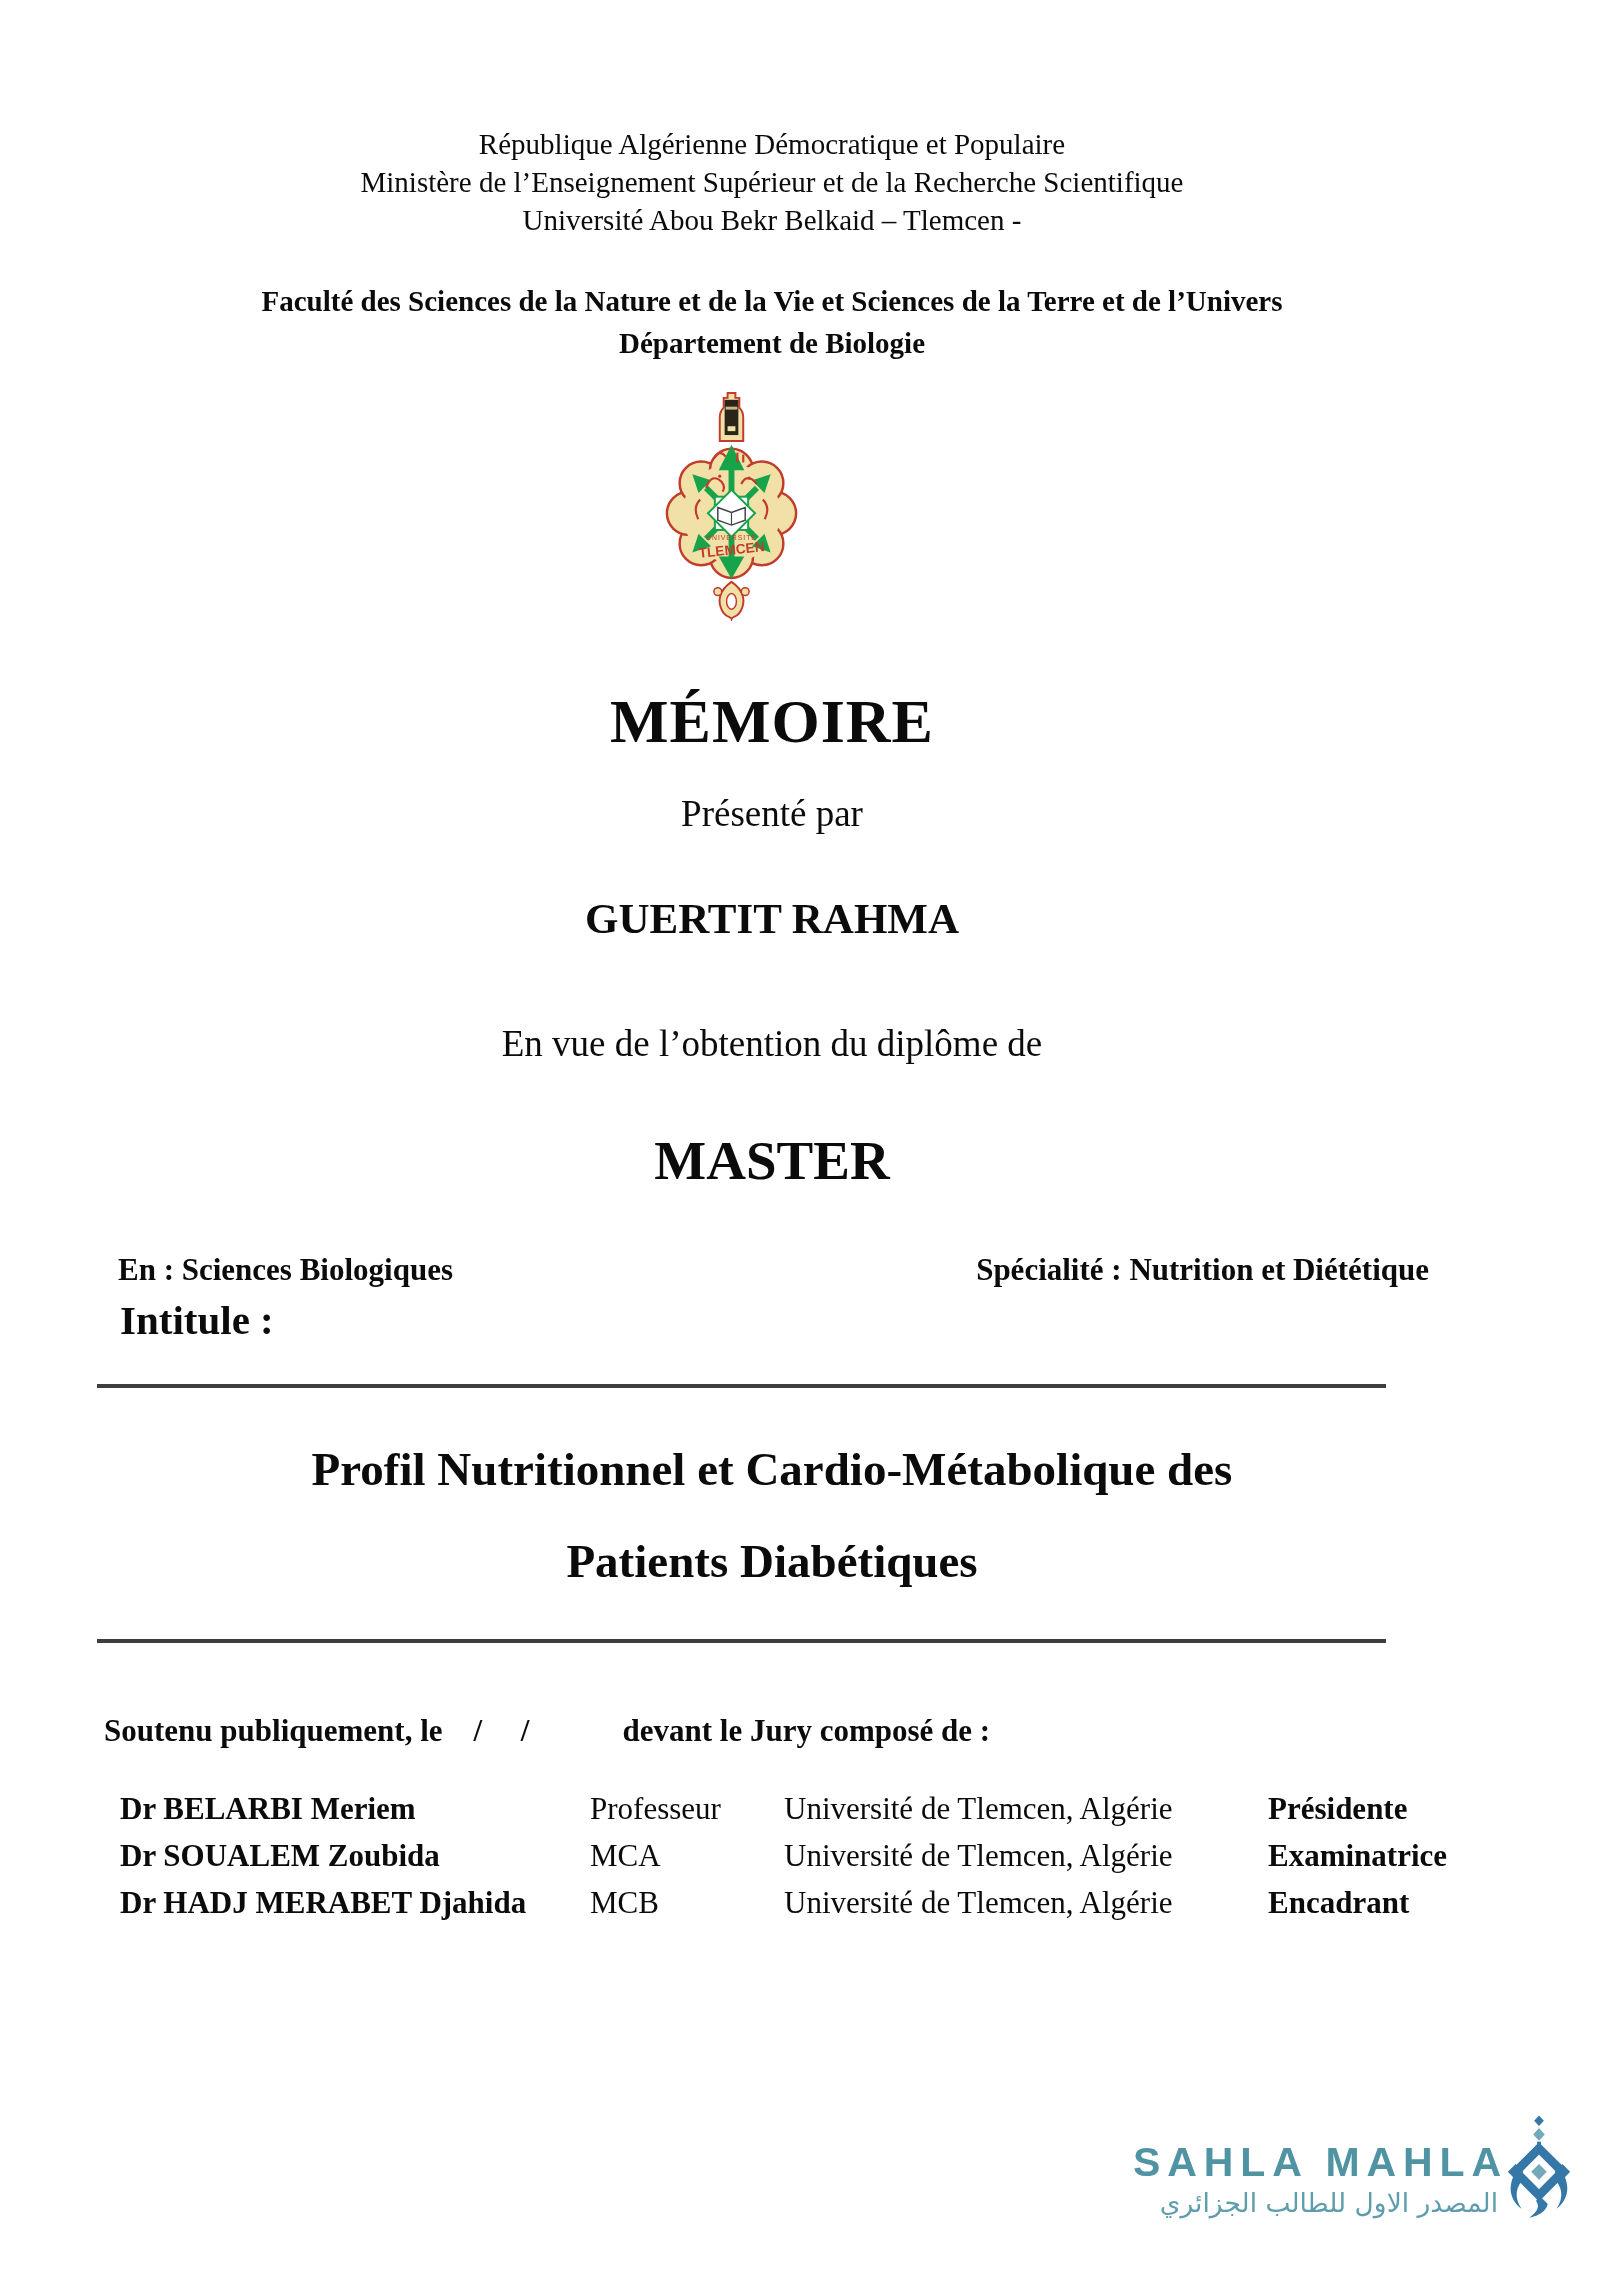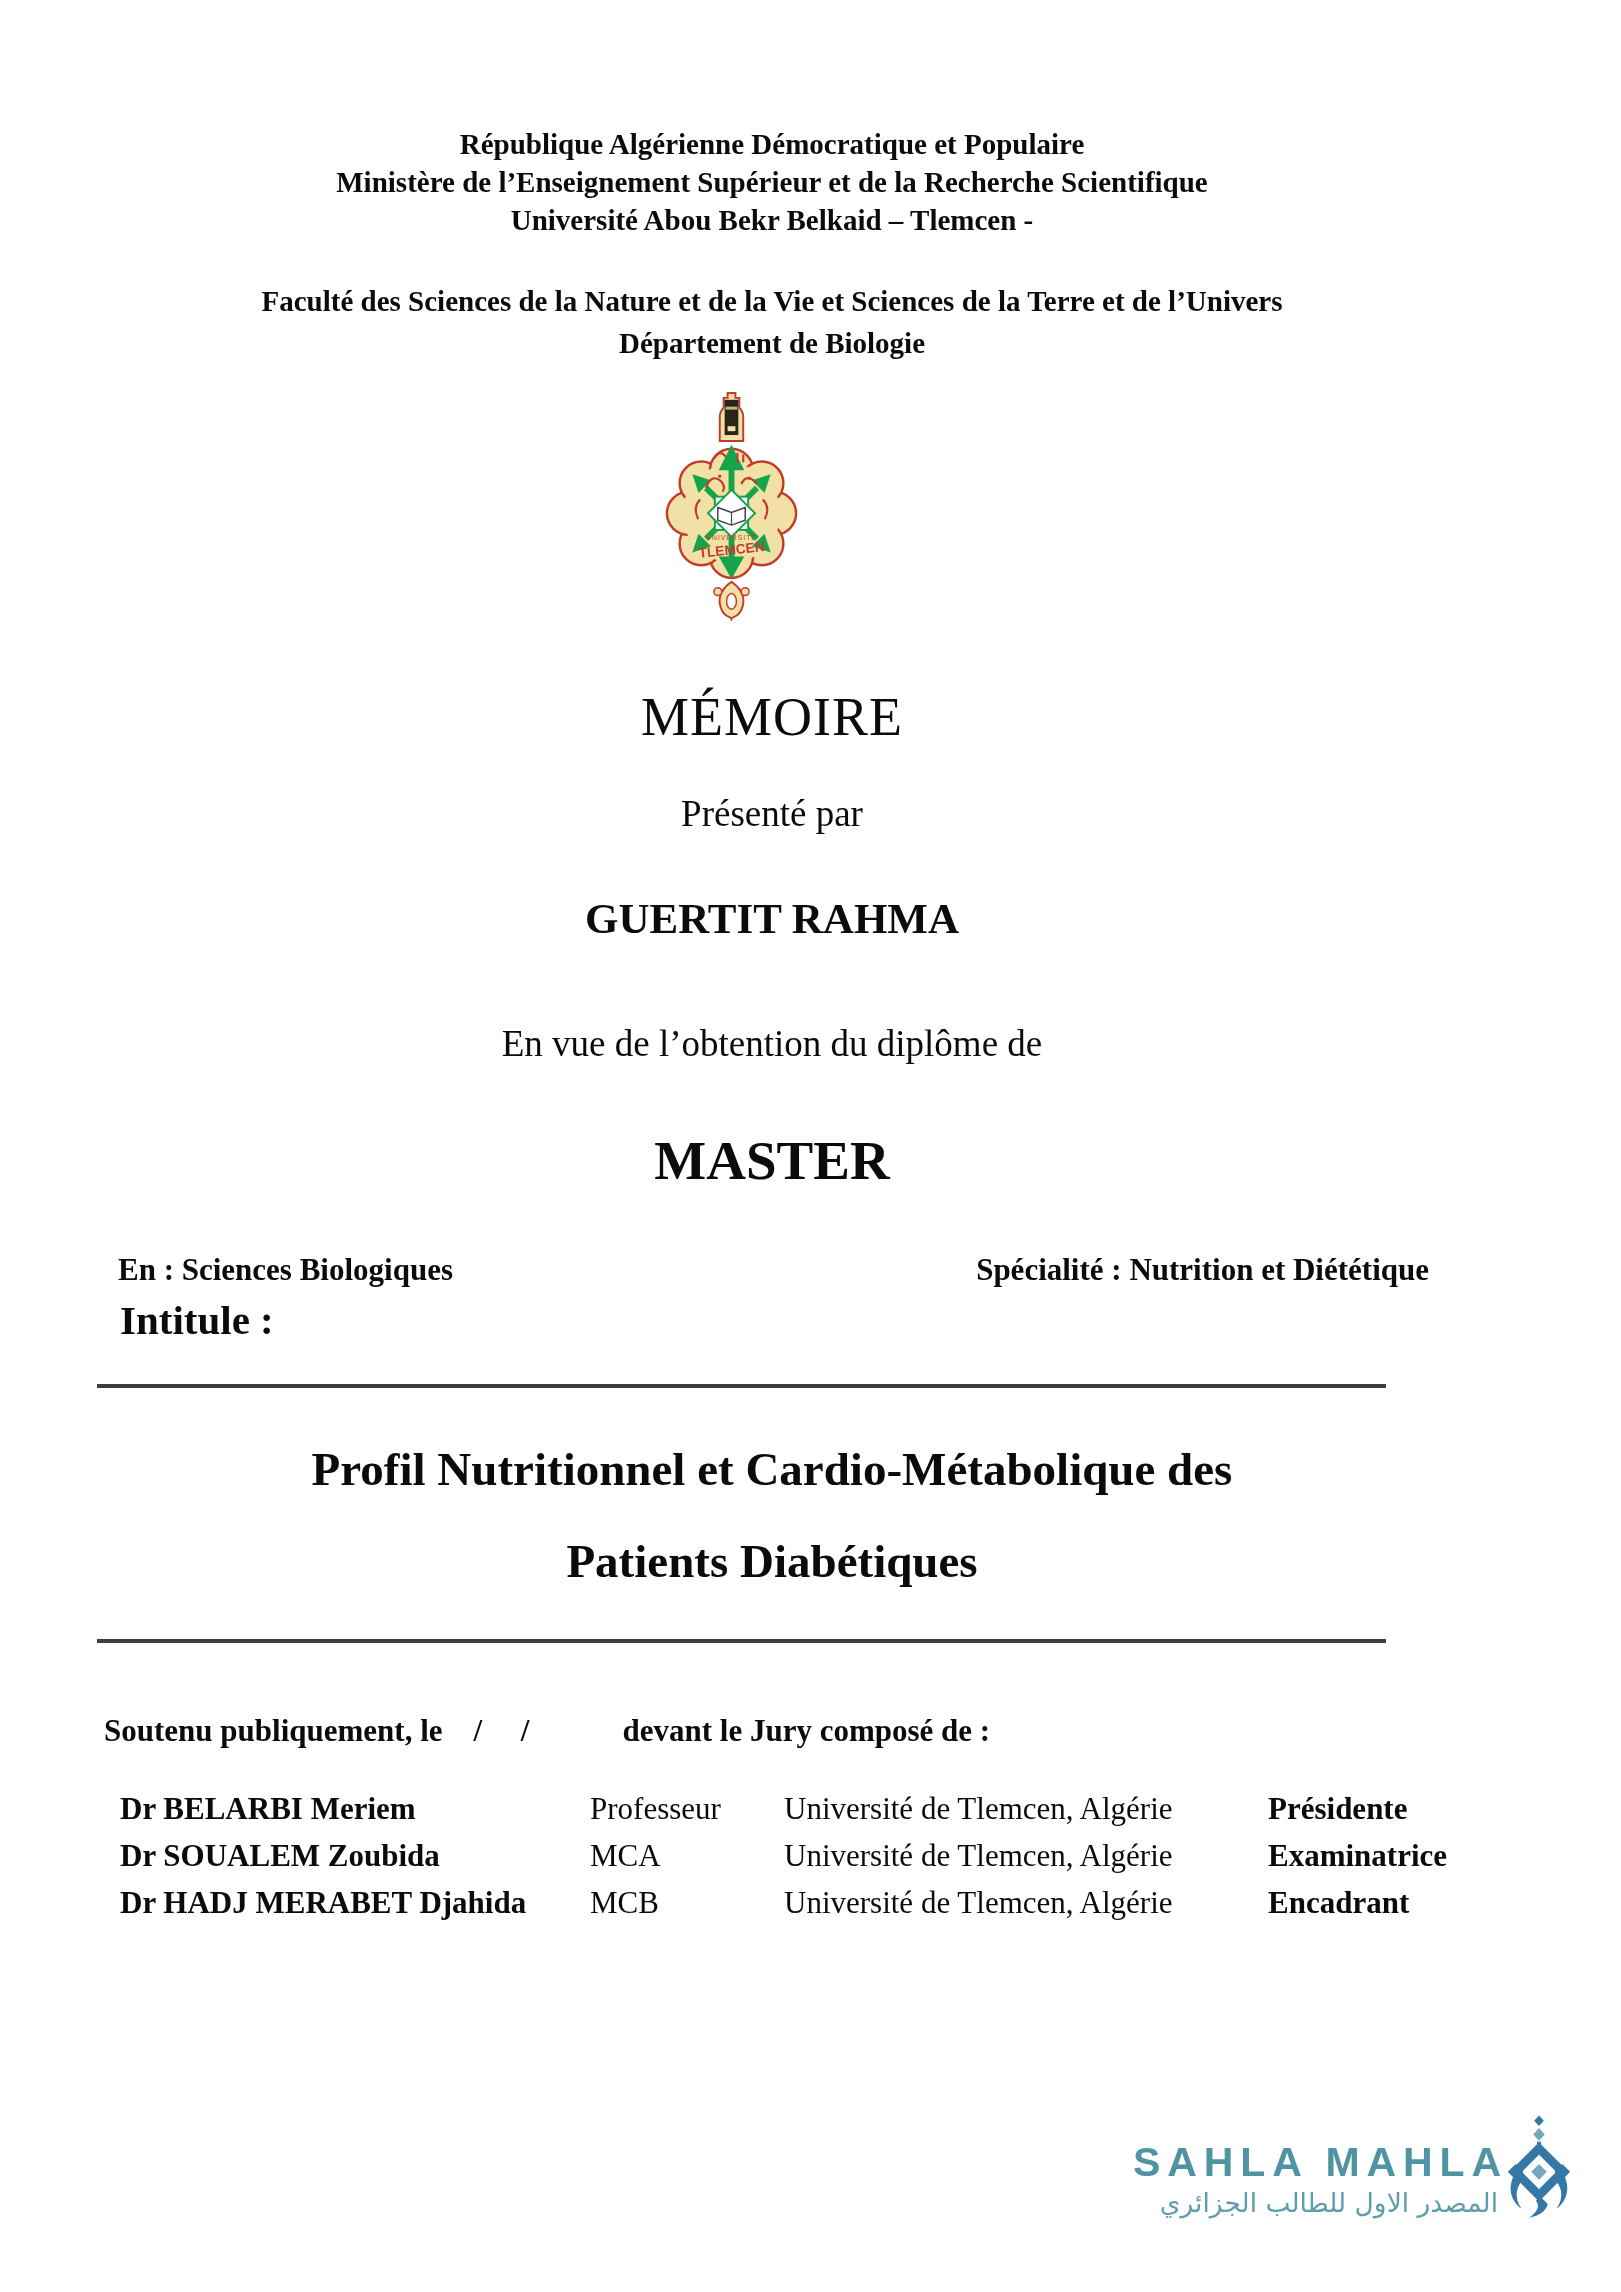--- a/index.html
+++ b/index.html
@@ -4,26 +4,26 @@
 <style>
   html,body{margin:0;padding:0;background:#ffffff;}
   body{
     width:1621px;height:2293px;position:relative;overflow:hidden;
     font-family:"Liberation Serif", serif;color:#0b0b0b;
   }
   .page{position:absolute;inset:0;}
   .abs{position:absolute;}
   .centered{left:118px;width:1308px;text-align:center;}
   
-  .gov-header{top:125px;font-size:29px;font-weight:bold;line-height:38px;}
+  .gov-header{top:125px;font-size:29px;font-weight:normal;line-height:38px;}
   .faculty{top:280px;font-size:29px;font-weight:bold;line-height:42px;}
   
   .emblem{left:663px;top:390px;width:137px;height:231px;}
   
-  .memoire-title{top:686px;font-size:54px;font-weight:normal;letter-spacing:1px;}
+  .memoire-title{top:686px;font-size:62px;font-weight:bold;letter-spacing:1px;}
   .presented-by{top:792px;font-size:37px;}
   .author{top:894px;font-size:43px;font-weight:bold;}
   .purpose{top:1022px;font-size:37px;}
   .degree{top:1129px;font-size:55px;font-weight:bold;}
   .field-row{top:1208px;left:118px;width:1311px;display:flex;justify-content:space-between;font-size:31px;font-weight:bold;margin-top:44px;}
   .intitule{top:1296px;left:120px;font-size:41px;font-weight:bold;}
   .rule{left:97px;width:1289px;height:3.9px;background:#3e3e3e;}
   .rule-1{top:1384px;}
   .rule-2{top:1639px;}
   .thesis-title{top:1423px;font-size:47px;font-weight:bold;line-height:92px;}

